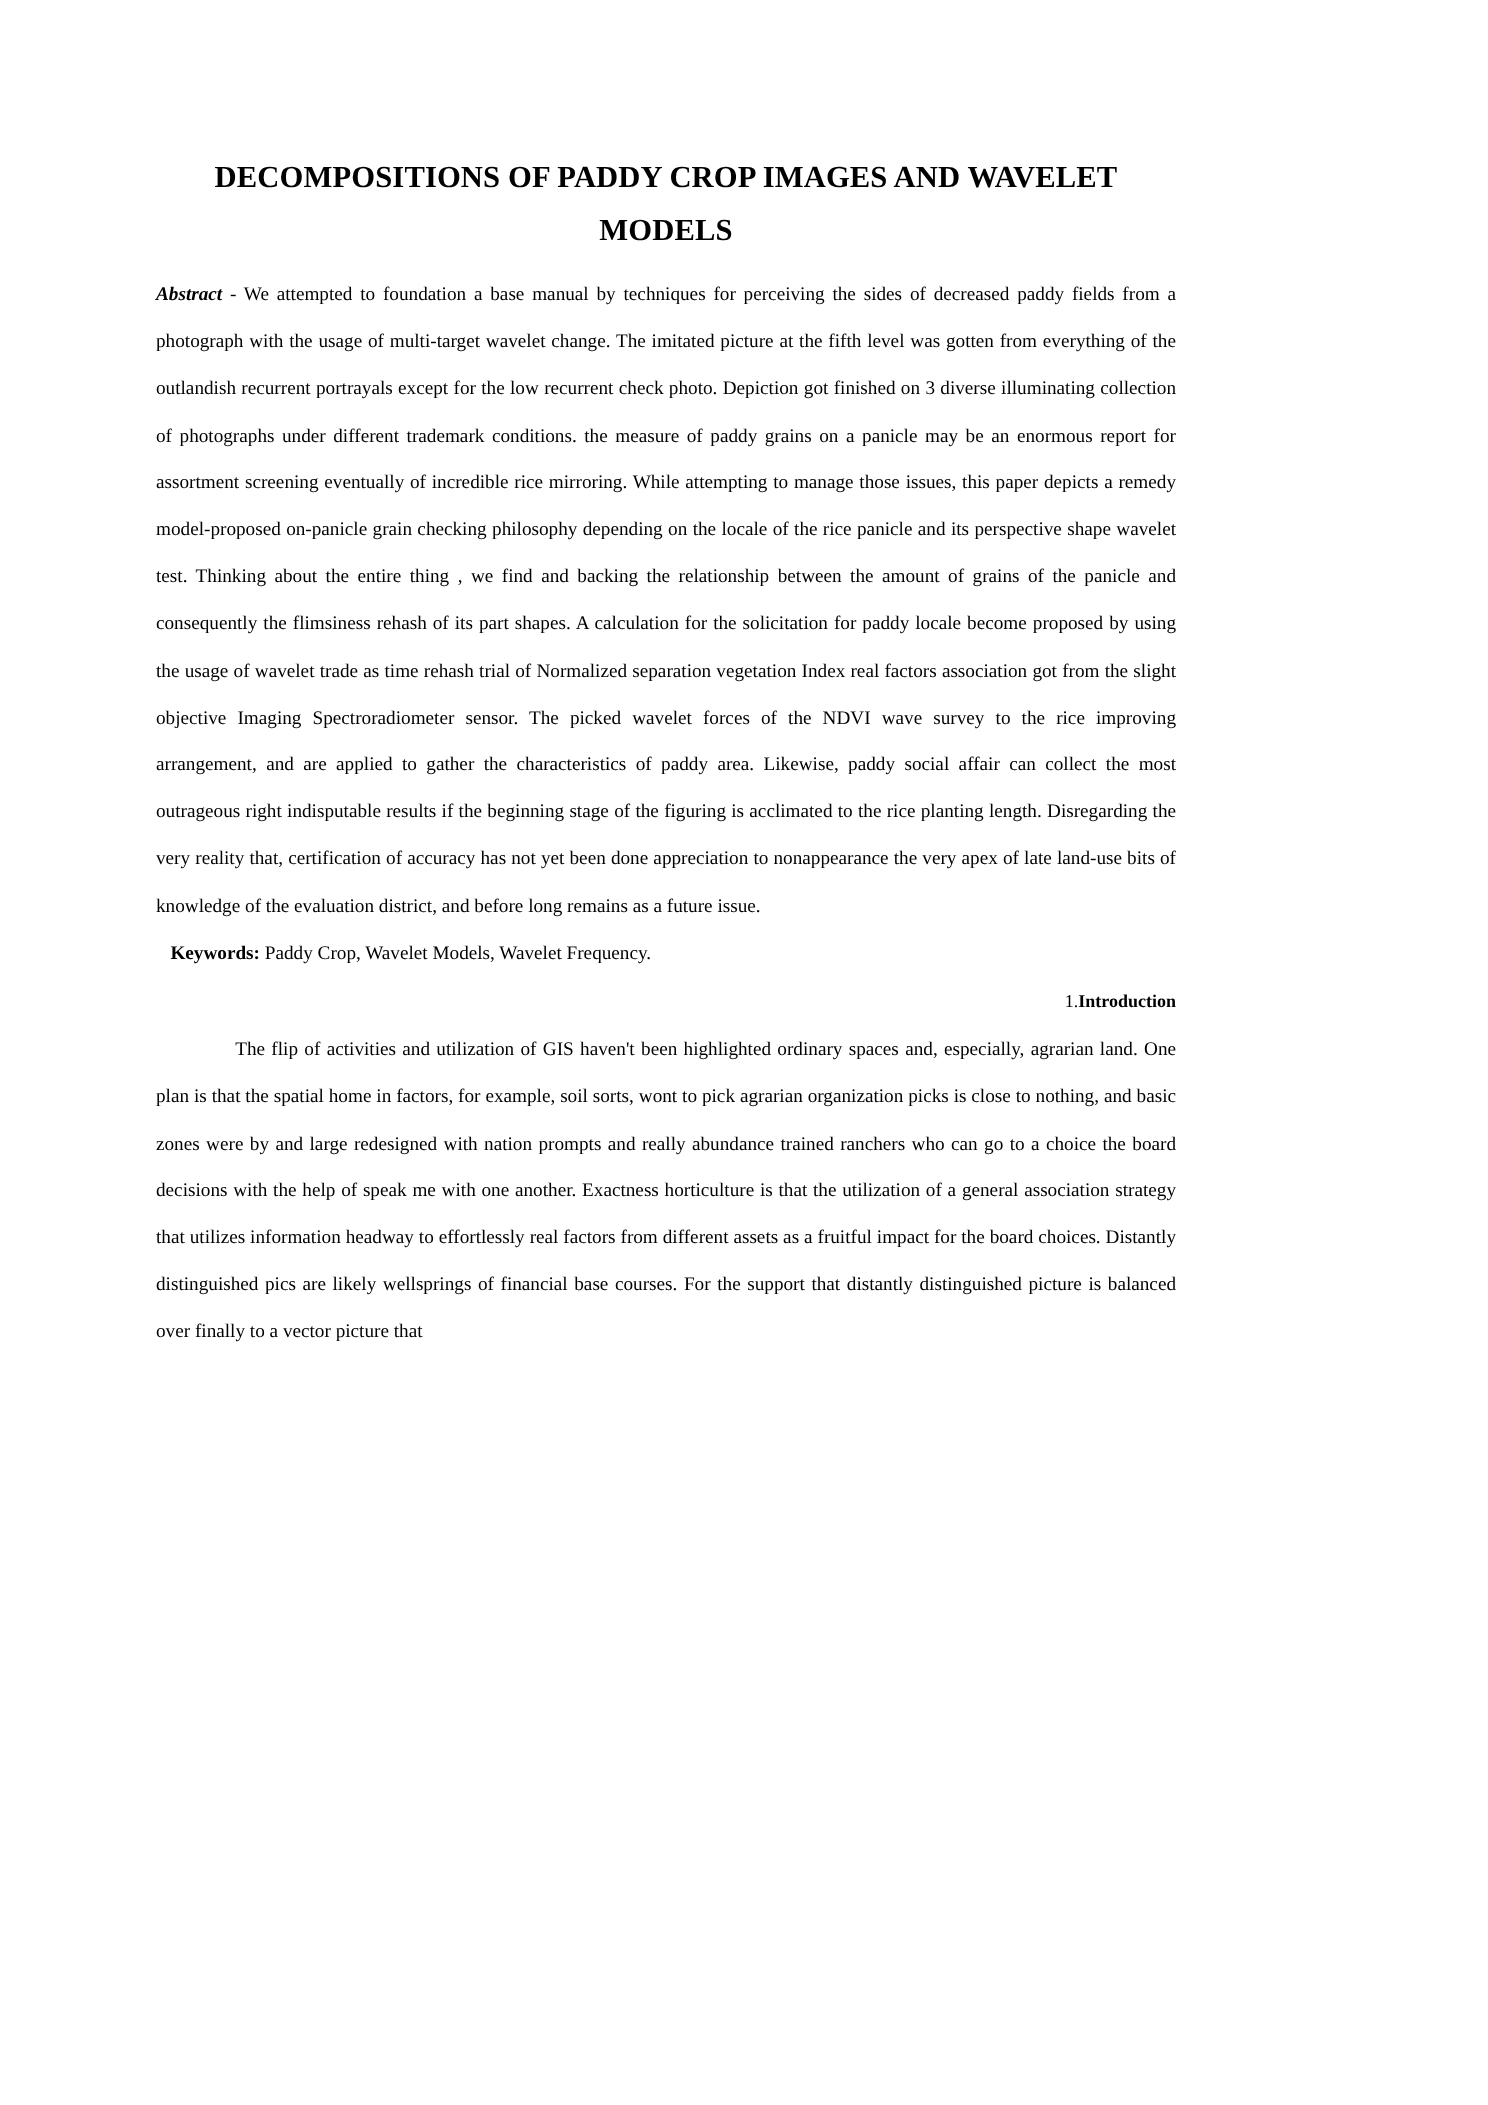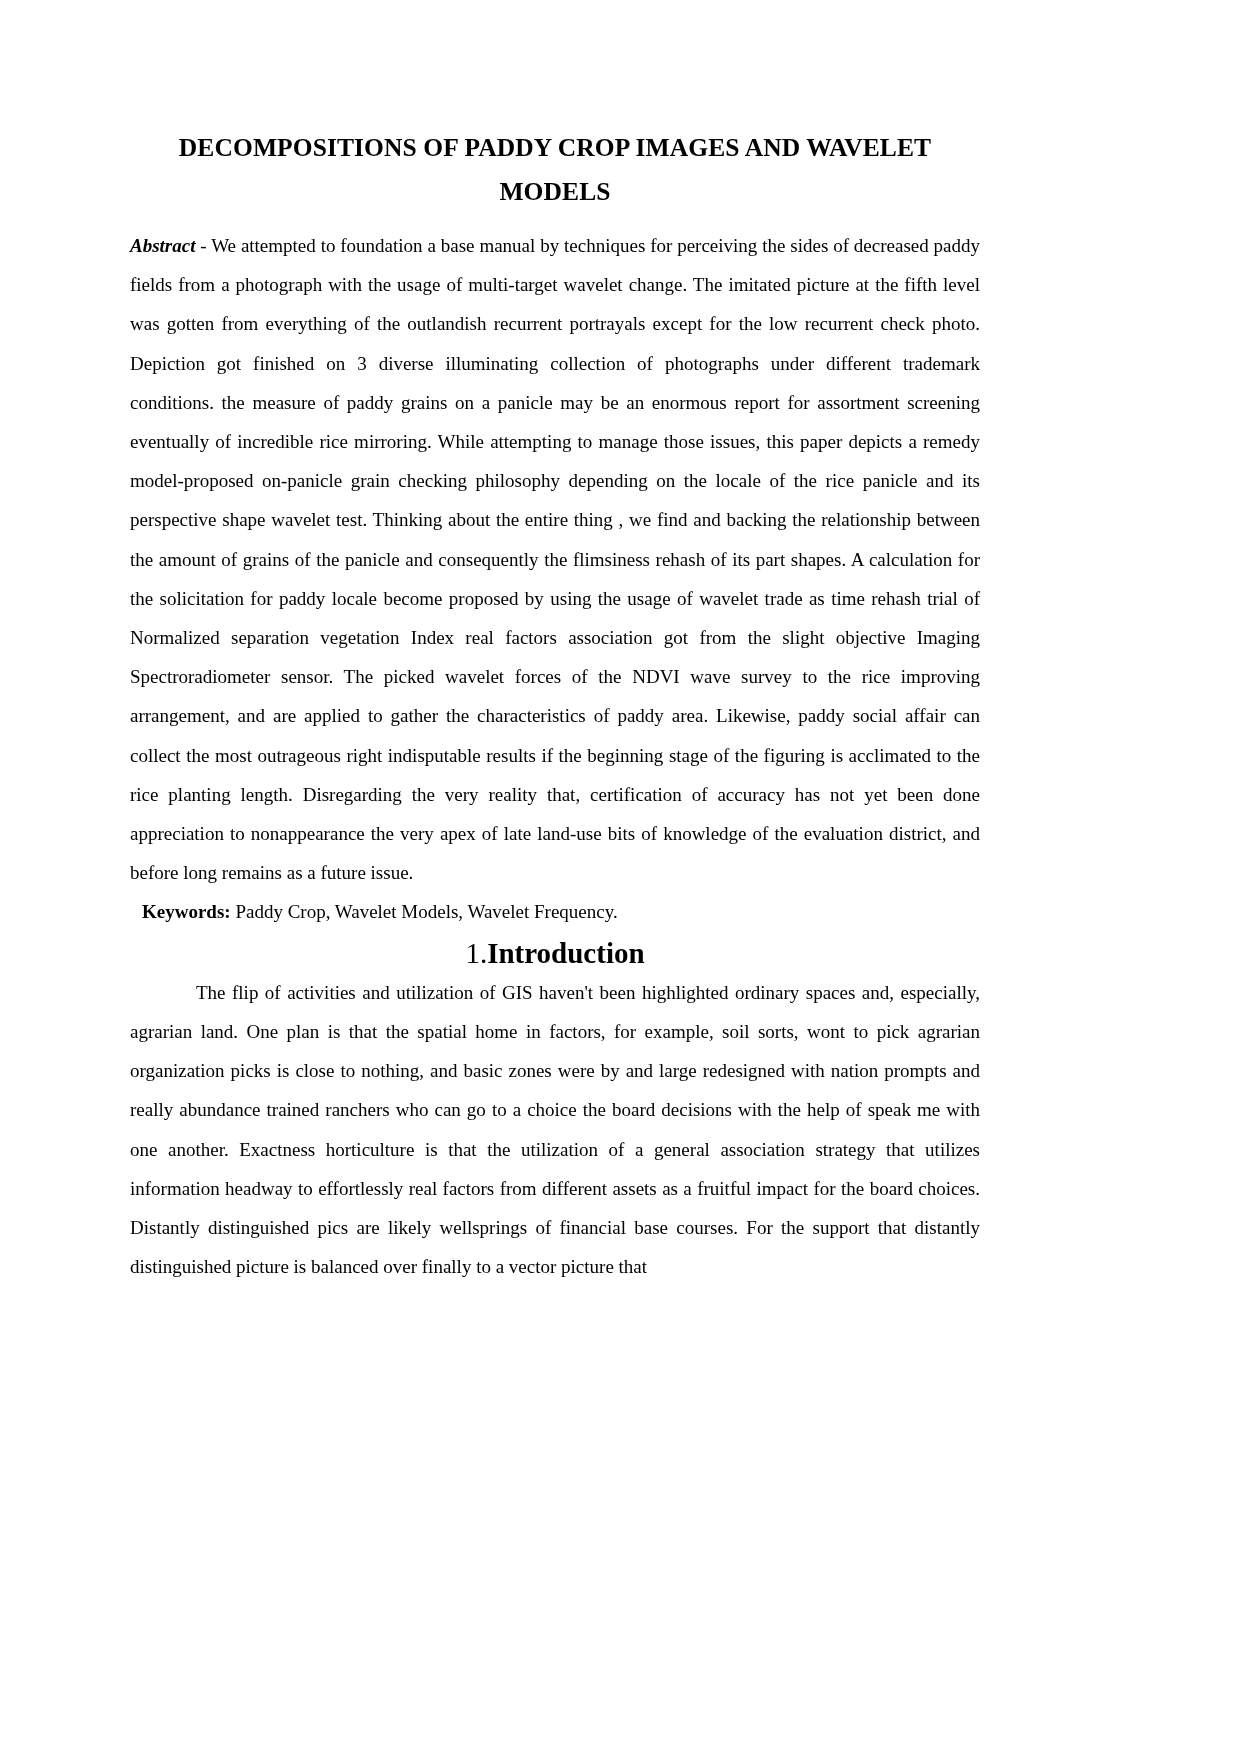--- a/index.html
+++ b/index.html
@@ -37,21 +37,21 @@
     font-size: 25.5px;
     font-weight: bold;
     text-align: center;
     line-height: 44px;
     margin: 0 0 12px 0;
     letter-spacing: 0.1px;
     padding: 0 22px;
   }
 
   p.body-par {
-    font-size: 19px;
+    font-size: 16px;
     line-height: 39.2px;
     text-align: justify;
     text-justify: inter-word;
     margin: 0;
     hyphens: none;
   }
 
   .abstract-par {
     margin-bottom: 0;
   }
@@ -64,24 +64,24 @@
   .keywords-par {
     margin-top: 1px;
     text-align: left;
   }
   .kw-label {
     font-weight: bold;
     margin-left: 12px;
   }
 
   .section-heading {
-    font-size: 29px;
+    font-size: 15px;
     line-height: 39.2px;
     margin: 2px 0 0 0;
-    text-align: center;
+    text-align: right;
   }
   .sec-num {
     font-weight: normal;
   }
   .sec-title {
     font-weight: bold;
   }
 
   .intro-par {
     margin-top: 2px;

